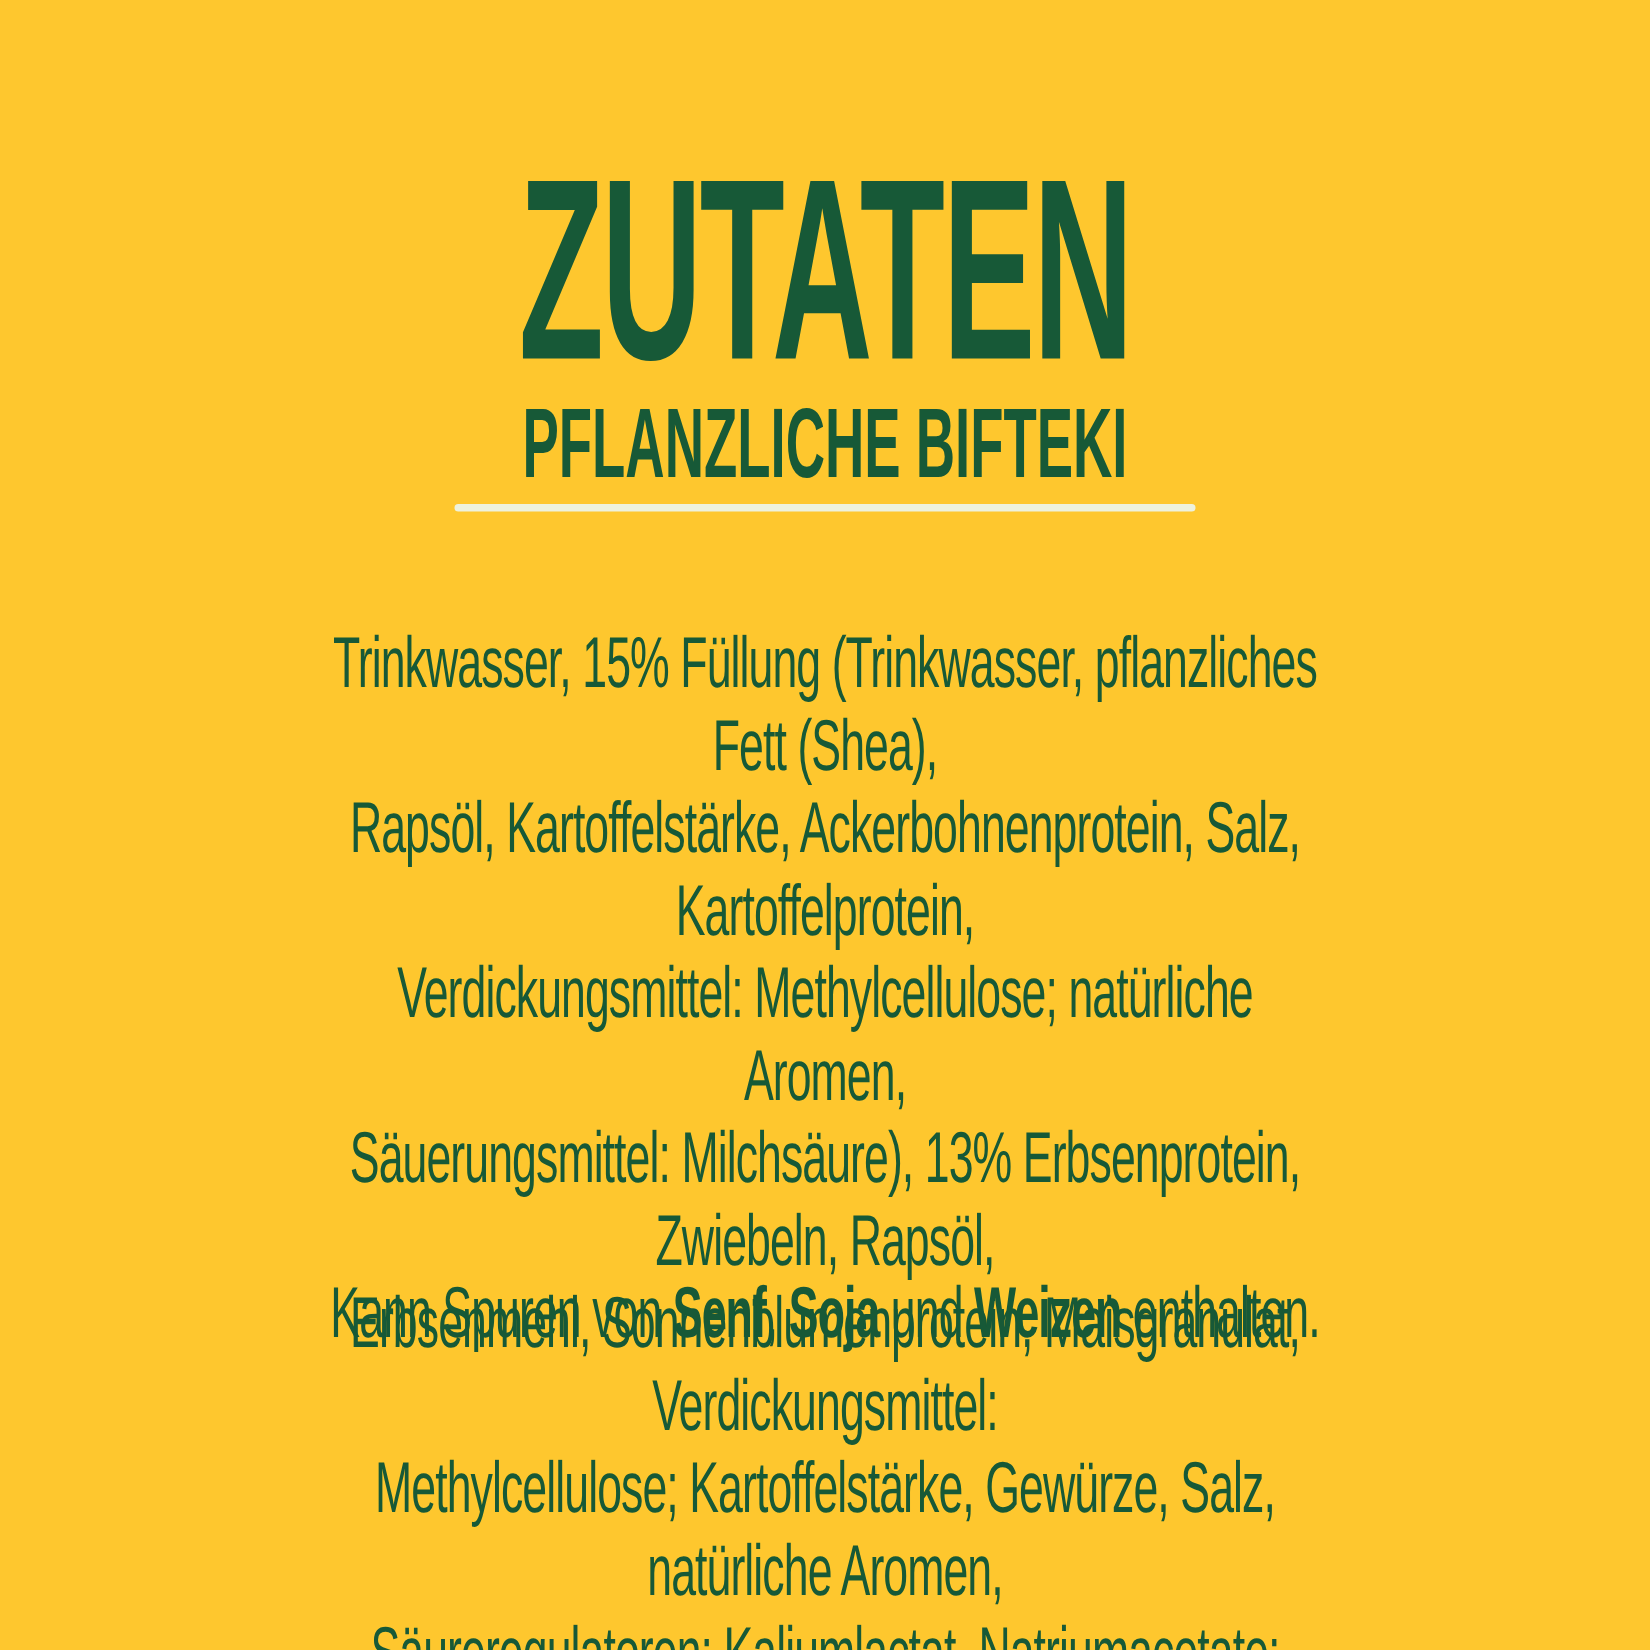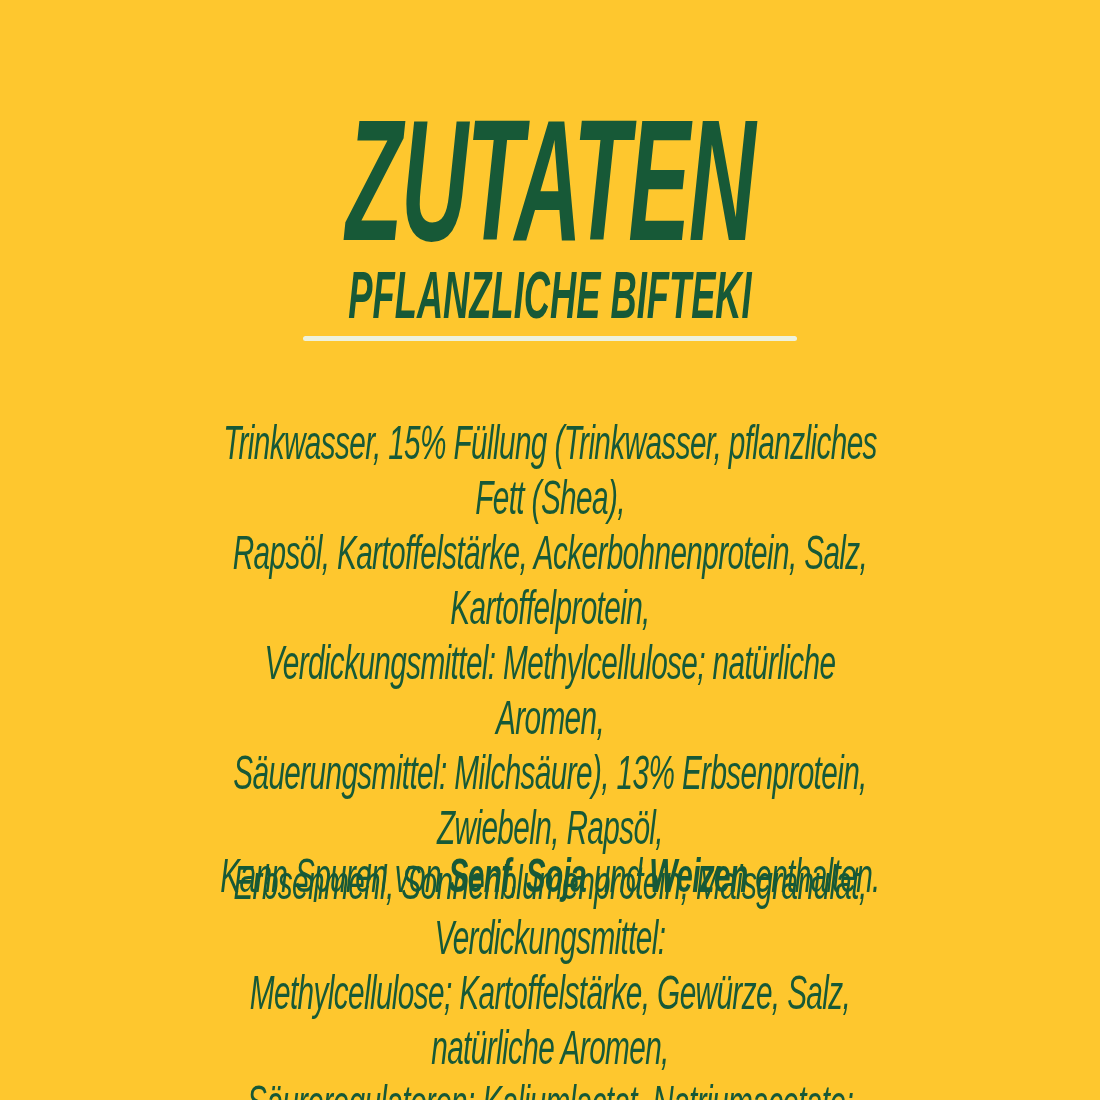--- a/index.html
+++ b/index.html
@@ -8,21 +8,20 @@
     height: 1100px;
     background: #FEC72E;
     font-family: "Liberation Sans", sans-serif;
     color: #175937;
     overflow: hidden;
   }
   .label {
     position: relative;
     width: 1100px;
     height: 1100px;
-    font-style: italic;
   }
   .title {
     position: absolute;
     top: 100px;
     left: 0;
     width: 100%;
     margin: 0;
     text-align: center;
     font-size: 172px;
     line-height: 160px;

